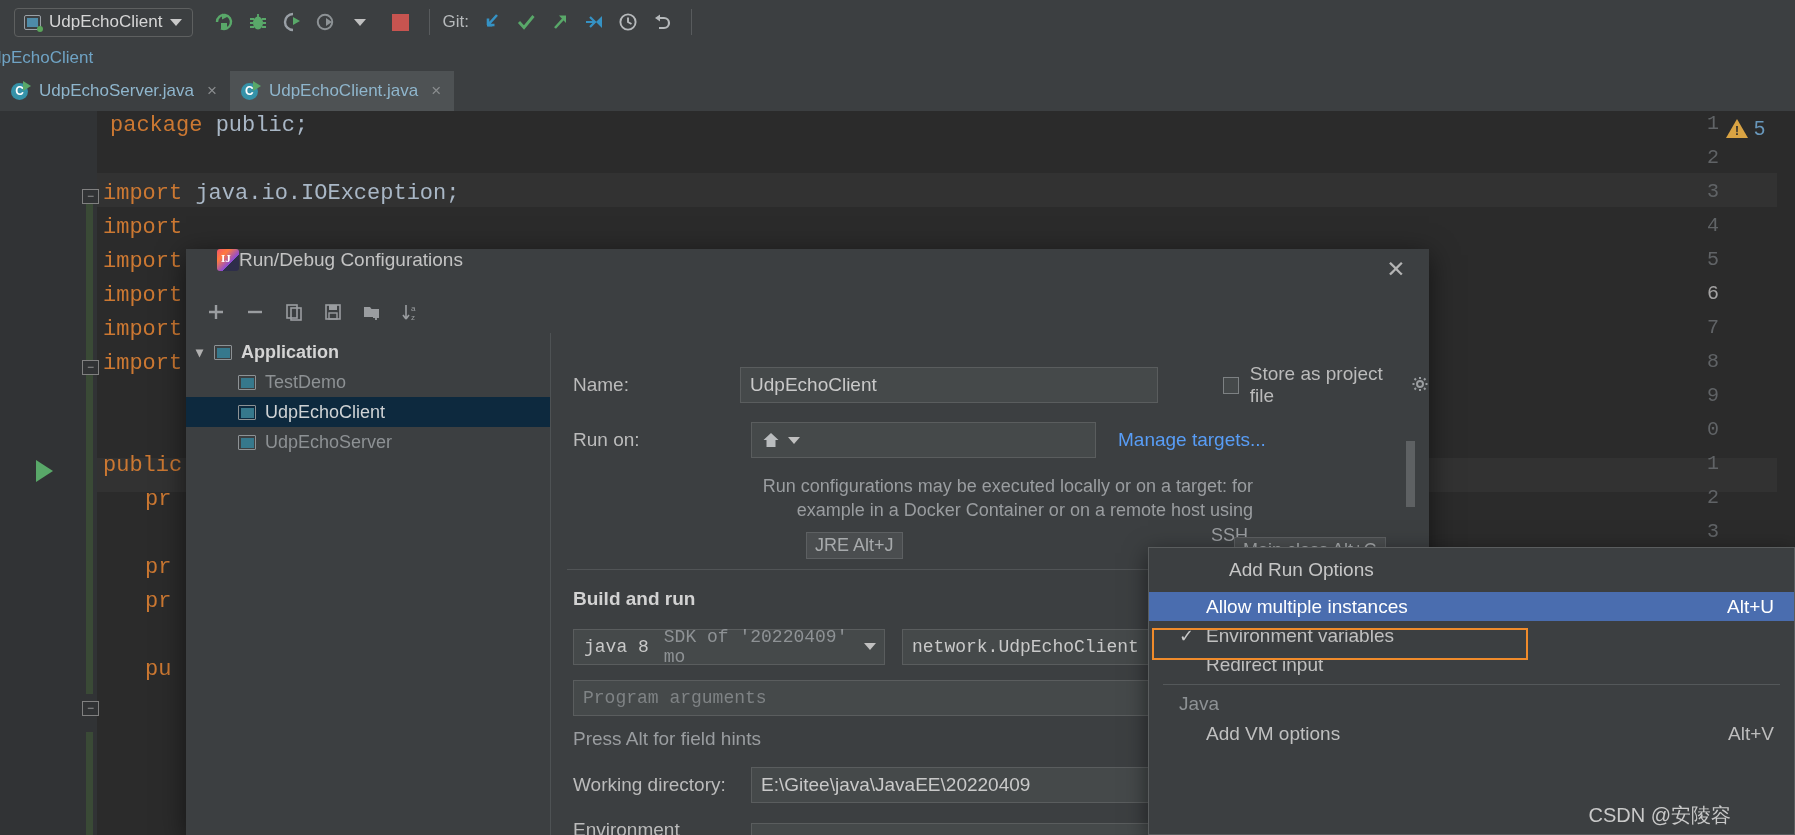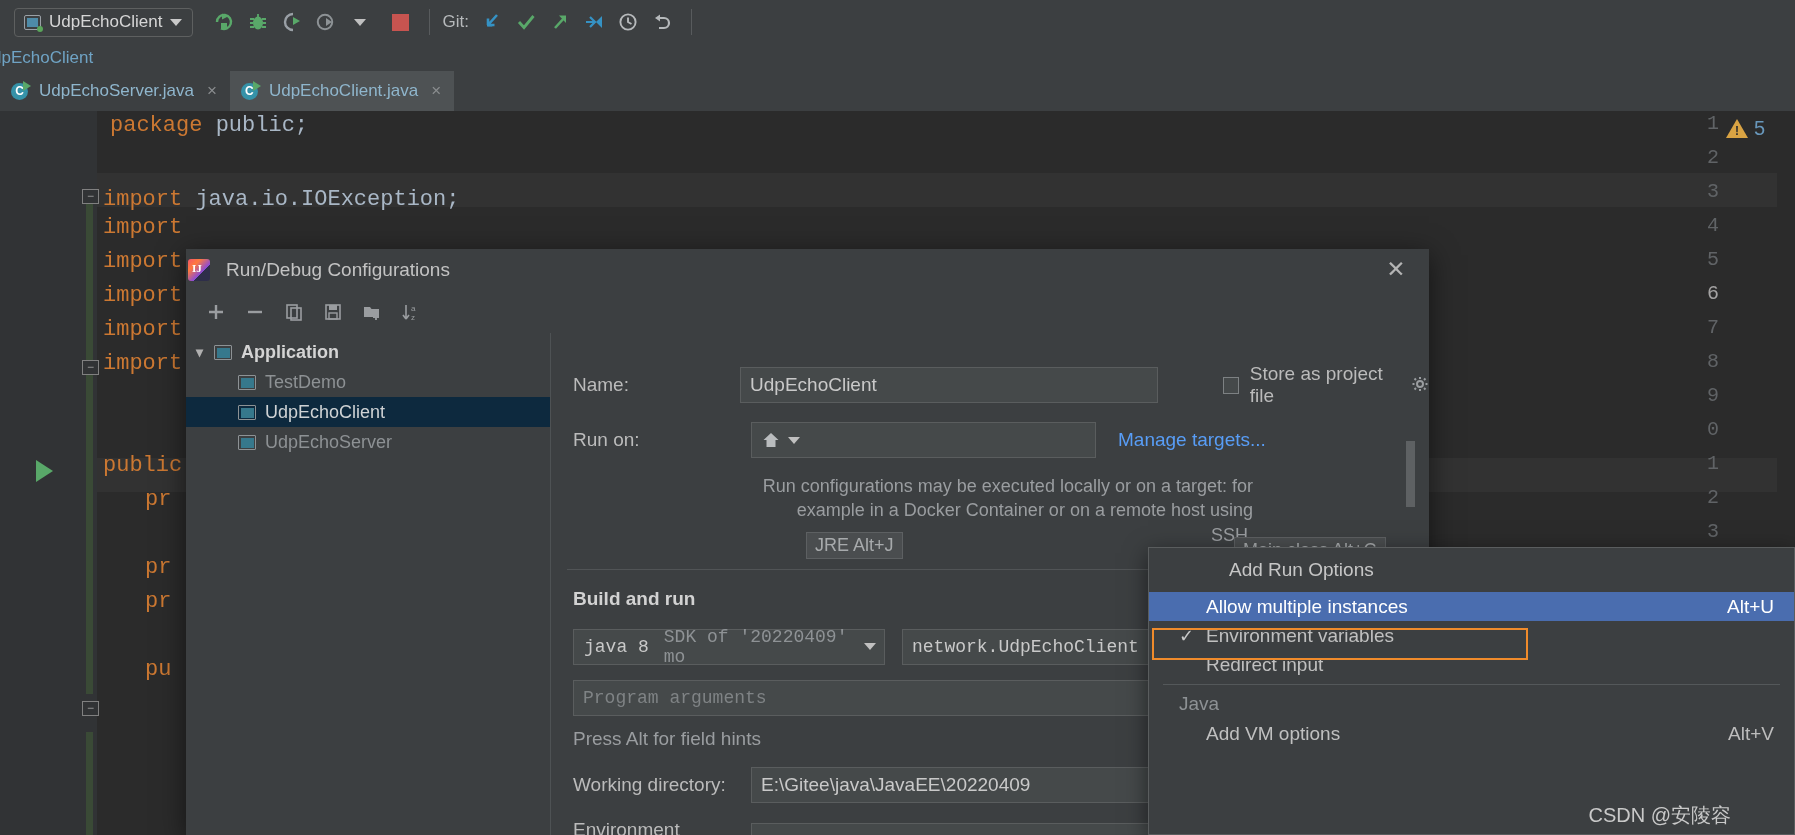--- a/index.html
+++ b/index.html
@@ -102,22 +102,22 @@
   .warn-tri::after { content: "!"; position: absolute; left: -2px; top: 5px; font-size: 12px; color: #2b2b2b; font-weight: bold; }
   .warn-num { color: #6897bb; font-size: 20px; }
   .scroll-right { position: absolute; right: 0; top: 0; width: 18px; height: 100%; background: #2b2b2b; }
 
   
   .dialog {
     position: absolute; left: 186px; top: 249px; width: 1243px; height: 586px;
     background: #3c3f41; box-shadow: 0 6px 26px rgba(0,0,0,.55);
   }
   .dlg-title {
-    position: relative; height: 42px; display: flex; align-items: center;
-    padding-left: 2px; gap: 16px;
+    position: relative; height: 42px; display: flex; 
+    padding-left: 31px; gap: 0;
   }
   .ij-logo { width: 22px; height: 22px; border-radius: 3px;
     background: linear-gradient(135deg,#f2546c 0%,#ff7a3d 28%,#8a4bd6 62%,#2e2e4a 63%);
     position: relative; flex: none; }
   .ij-logo::after { content:"IJ"; position:absolute; left: 4px; top: 3px; color:#fff; font-size: 11px; font-weight: bold; font-family: "Liberation Serif", serif; }
   .dlg-title-txt { font-size: 19px; color: #c3c3c3; }
   .dlg-close { position: absolute; right: 22px; top: 10px; width: 22px; height: 22px; color: #b4b4b4; font-size: 23px; line-height: 20px; text-align: center; }
 
   .dlg-toolbar { height: 42px; display: flex; align-items: center; gap: 0px; padding-left: 10px; }
   .dtb { width: 39px; height: 34px; display: flex; align-items: center; justify-content: center; color: #9a9da0; }
@@ -325,21 +325,21 @@
     <div class="ln" style="top:511px">6</div>
     <div class="ln" style="top:545px">7</div>
     <div class="ln" style="top:579px">8</div>
 
     <div class="fold" style="left:82px; top:78px">−</div>
     <div class="fold" style="left:82px; top:249px">−</div>
     <div class="fold" style="left:82px; top:590px">−</div>
     <div class="runmark" style="left:36px; top:349px"></div>
 
     <div class="code" style="left:110px; top:2px"><span class="kw">package</span> <span style="color:#a9b7c6">public;</span></div>
-    <div class="code kw" style="left:103px; top:76px">import <span style="color:#a9b7c6">java.io.IOException;</span></div>
+    <div class="code kw" style="left:103px; top:70px">import <span style="color:#a9b7c6">java.io.IOException;</span></div>
     <div class="code kw" style="left:103px; top:104px">import</div>
     <div class="code kw" style="left:103px; top:138px">import</div>
     <div class="code kw" style="left:103px; top:172px">import</div>
     <div class="code kw" style="left:103px; top:206px">import</div>
     <div class="code kw" style="left:103px; top:240px">import</div>
     <div class="code kw" style="left:103px; top:342px">public</div>
     <div class="code kw" style="left:145px; top:376px">pr</div>
     <div class="code kw" style="left:145px; top:444px">pr</div>
     <div class="code kw" style="left:145px; top:478px">pr</div>
     <div class="code kw" style="left:145px; top:546px">pu</div>

